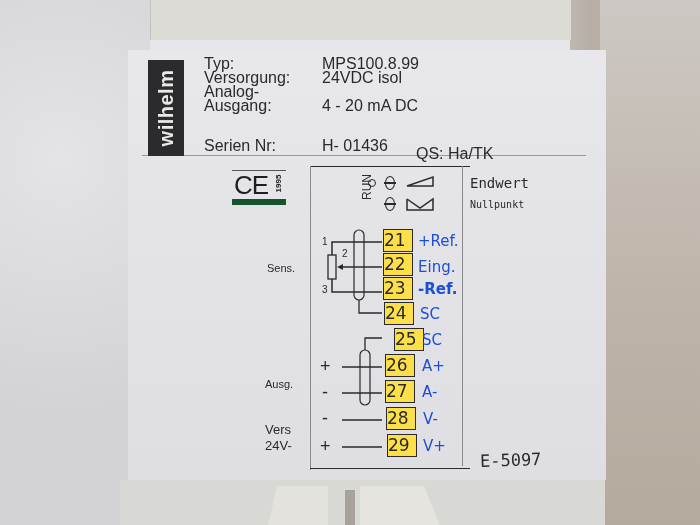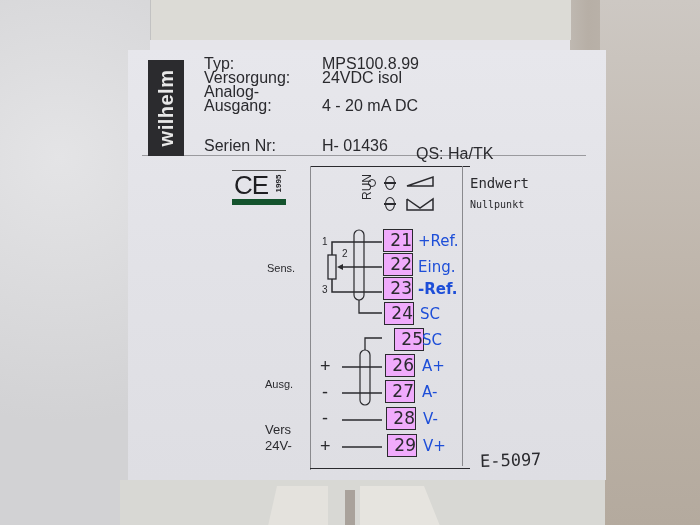--- a/index.html
+++ b/index.html
@@ -23,21 +23,21 @@
     border-bottom:1px solid #9a9a9e; }
   .logo { position:absolute; left:148px; top:60px; width:36px; height:96px; background:#2b2b2e; }
   .logo span { position:absolute; left:50%; top:50%; transform: translate(-50%,-50%) rotate(-90deg);
     color:#e8e8e8; font-weight:bold; font-size:20px; white-space:nowrap; letter-spacing:0.5px; }
   .hdr-text { position:absolute; font-size:16px; color:#2a2a2e; line-height:12px; }
   .text-sm { position:absolute; font-size:11px; color:#2a2a2e; }
   .ce { position:absolute; left:232px; top:170px; width:54px; height:28px; border-top:1px solid #555; border-bottom:6px solid #14532d;text-align:center; }
   .ce .mark { position:absolute; left:2px; top:0; font-size:26px; font-weight:normal; color:#1f1f22; letter-spacing:-1px; line-height:28px; }
   .ce .yr { position:absolute; left:38px; top:8px; font-size:8px; font-weight:bold; transform: rotate(-90deg); color:#1f1f22; }
   .line { position:absolute; background:#2a2a2e; }
-  .term { position:absolute; width:28px; height:21px; border:1.5px solid #2a2a2e; background:#f0abfc; font-size:17px; text-align:right; line-height:21px; color:#2a2a2e; font-family:"DejaVu Sans", sans-serif; }
+  .term { position:absolute; width:28px; height:21px; border:1.5px solid #2a2a2e; background:#fde047; font-size:17px; text-align:left; line-height:21px; color:#2a2a2e; font-family:"DejaVu Sans", sans-serif; }
   .tlabel { position:absolute; font-size:15px; color:#1d4ed8; font-family:"DejaVu Sans", sans-serif; }
   .sign { position:absolute; font-size:18px; color:#2a2a2e; }
   .footer { position:absolute; left:120px; top:480px; width:485px; height:45px; background:#d8d8d4; }
   .footer .slot1 { position:absolute; left:148px; top:6px; width:60px; height:40px; background:#e4e2dd; clip-path: polygon(15% 0, 100% 0, 100% 100%, 0 100%); }
   .footer .slot2 { position:absolute; left:240px; top:6px; width:80px; height:40px; background:#e6e4df; clip-path: polygon(0 0, 80% 0, 100% 100%, 0 100%); }
   .footer .dark { position:absolute; left:225px; top:10px; width:10px; height:35px; background:#8a7f74; opacity:0.6; }
 </style>
 </head>
 <body>
 

